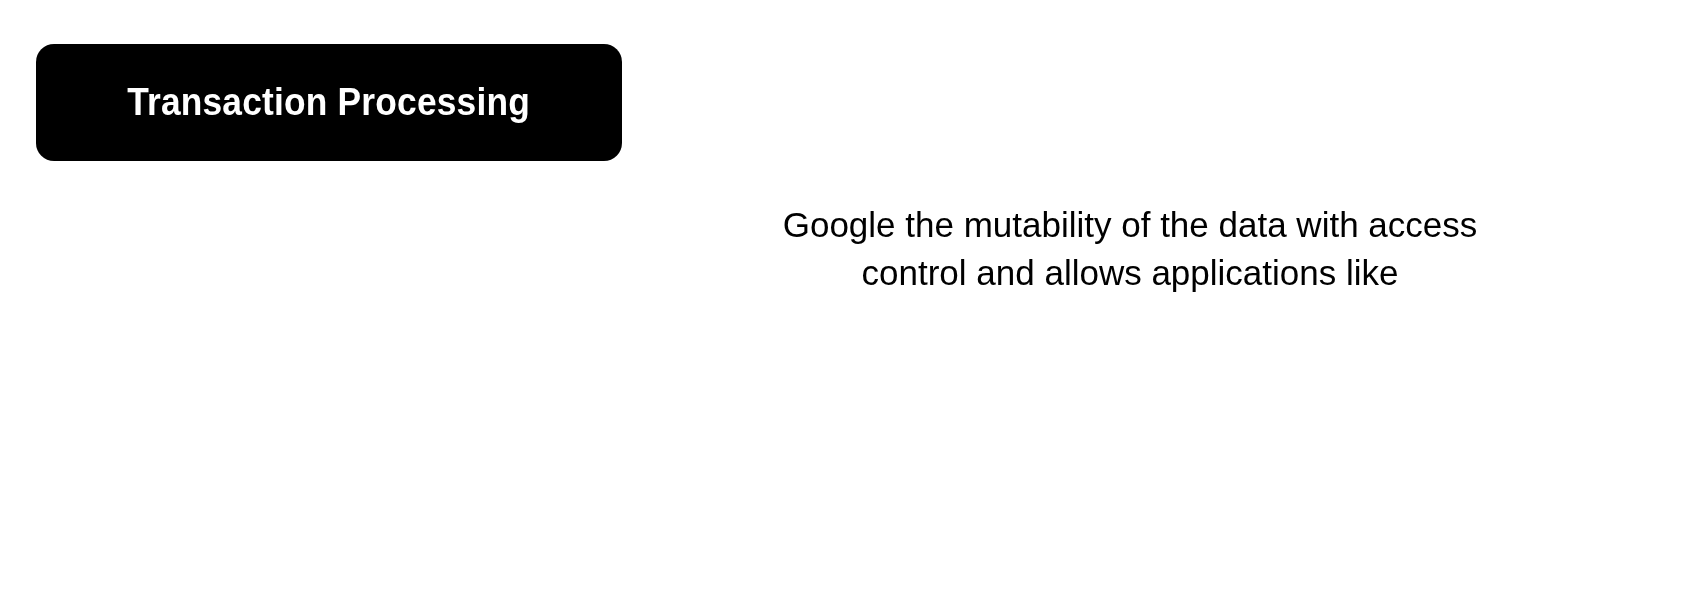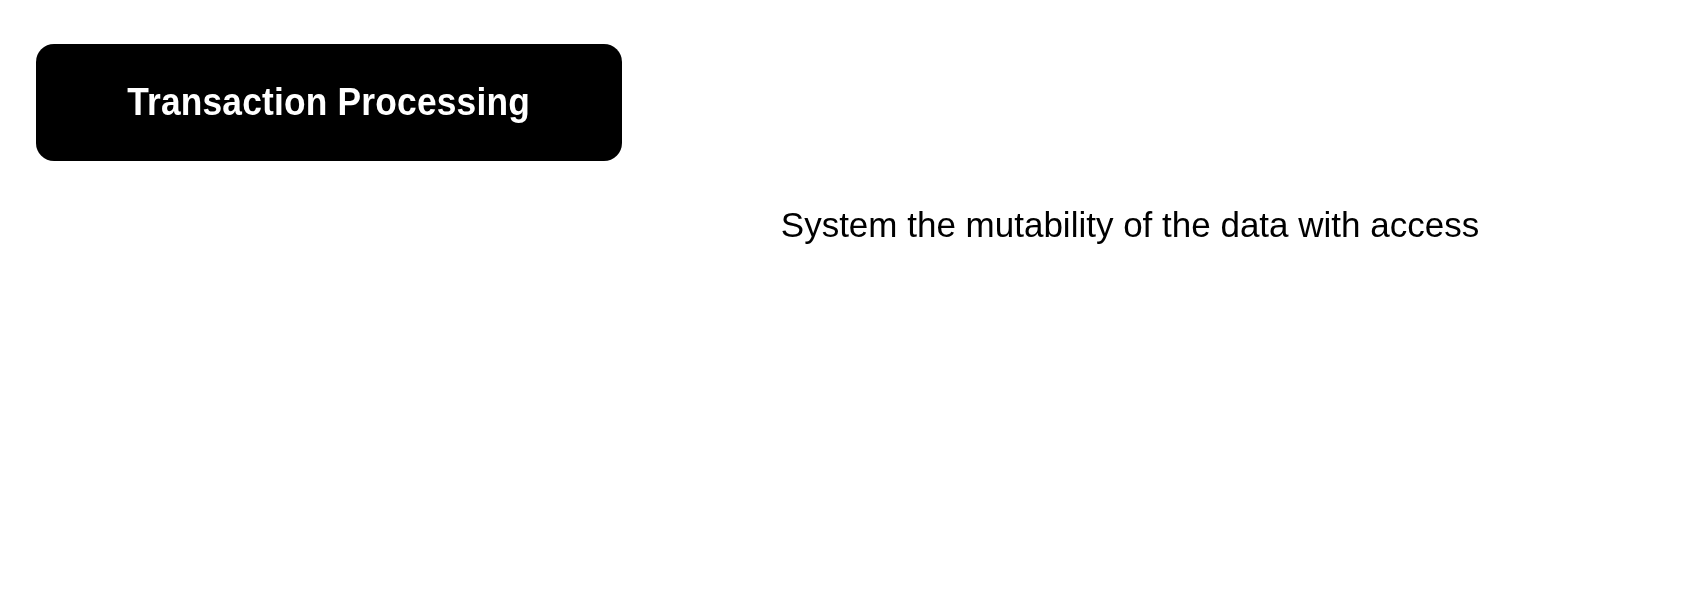--- a/index.html
+++ b/index.html
@@ -81,21 +81,22 @@
 <div id="board">
 
   <div class="row row-1">
     <div class="label-box">
       <span class="label-text">Transaction Processing</span>
     </div>
   </div>
 
   <div class="row row-2">
     <div class="desc">
-      <span class="desc-line">System the mutability of the data with access</span>
+      <span class="desc-line">Google the mutability of the data with access</span>
+      <span class="desc-line">control and allows applications like</span>
     </div>
   </div>
 
   <div class="row row-3">
     <div class="desc">
     </div>
   </div>
 
 </div>
 

